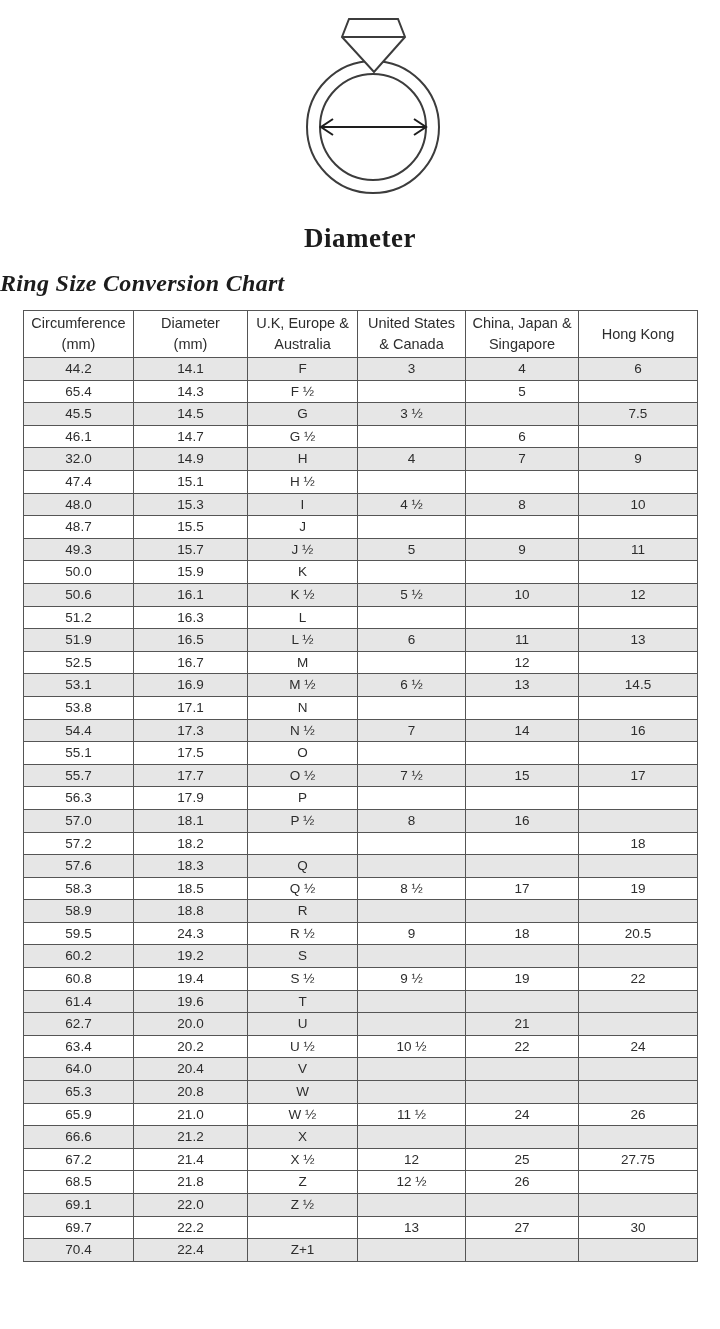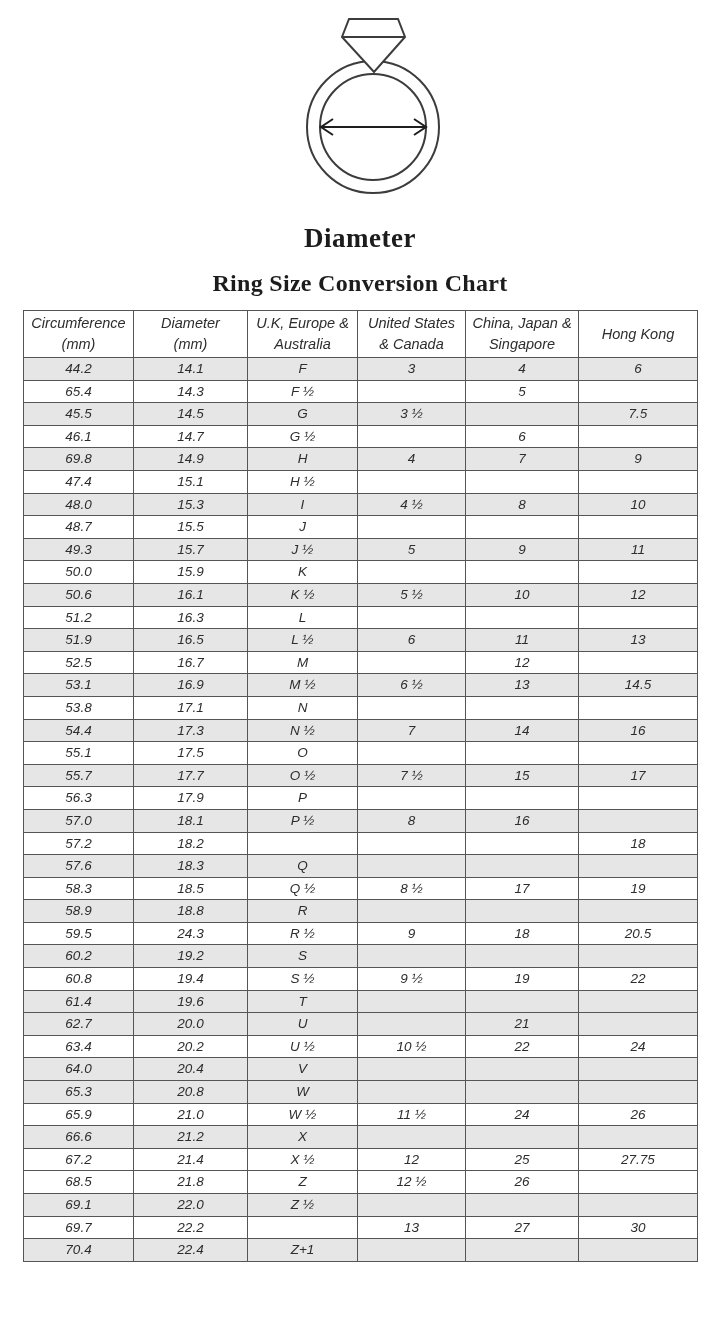--- a/index.html
+++ b/index.html
@@ -22,33 +22,33 @@
     margin:18px 0 0 0;
     text-align:center;
     font-family:"Liberation Serif", serif;
     font-weight:bold;
     font-size:27px;
     letter-spacing:0.5px;
     color:var(--title);
   }
   .chart-title{
     margin:16px 0 0 0;
-    text-align:center;
+    text-align:left;
     font-family:"Liberation Serif", serif;
     font-weight:bold;
     font-size:24px;
     letter-spacing:0.3px;
     color:var(--title);
+    font-style:italic;
   }
   table.size-table{
     margin:13px 0 0 23px;
     width:674px;
     border-collapse:collapse;
     table-layout:fixed;
-    font-style:italic;
   }
   .size-table th,.size-table td{
     border:1px solid var(--border);
     text-align:center;
     vertical-align:middle;
     overflow:hidden;
     white-space:nowrap;
   }
   .size-table th{
     font-weight:normal;
@@ -159,21 +159,21 @@
         </tr>
         <tr>
           <td>46.1</td>
           <td>14.7</td>
           <td>G ½</td>
           <td></td>
           <td>6</td>
           <td></td>
         </tr>
         <tr class="shaded">
-          <td>69.8</td>
+          <td>32.0</td>
           <td>14.9</td>
           <td>H</td>
           <td>4</td>
           <td>7</td>
           <td>9</td>
         </tr>
         <tr>
           <td>47.4</td>
           <td>15.1</td>
           <td>H ½</td>

